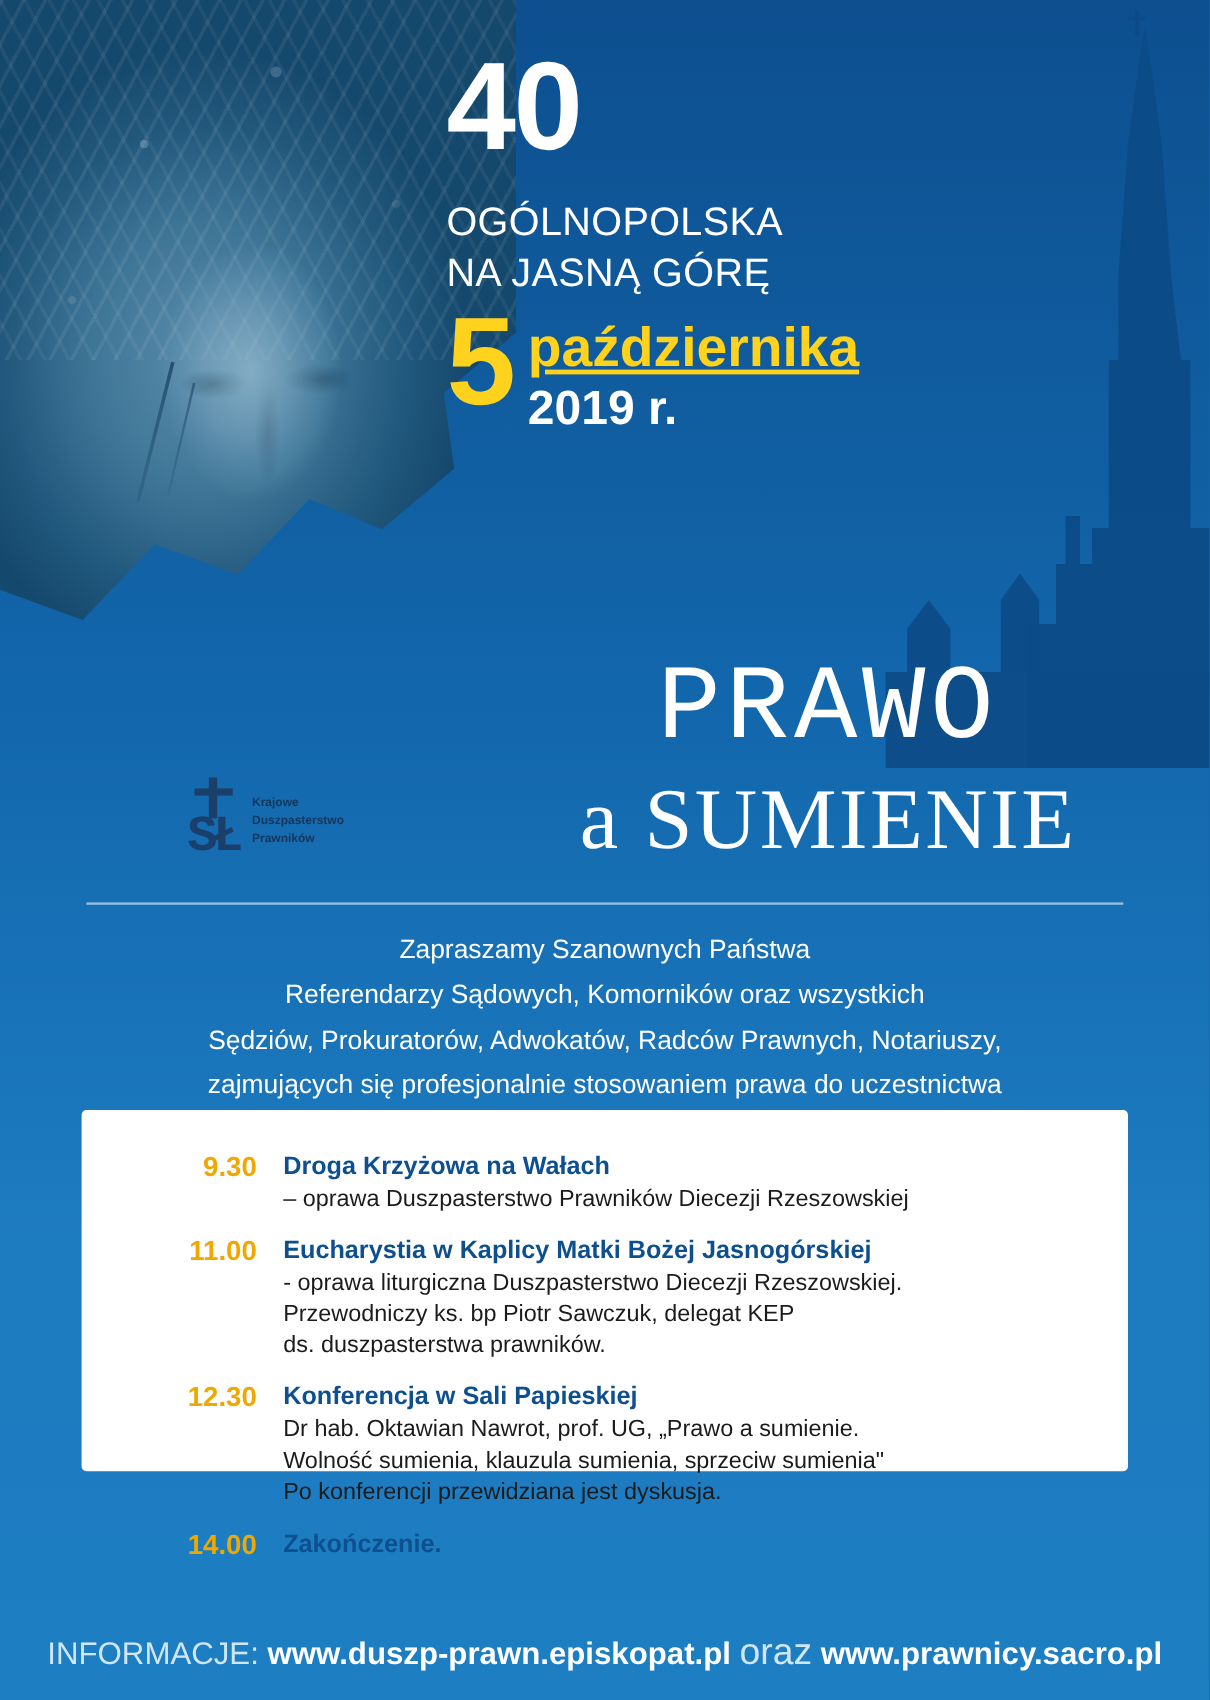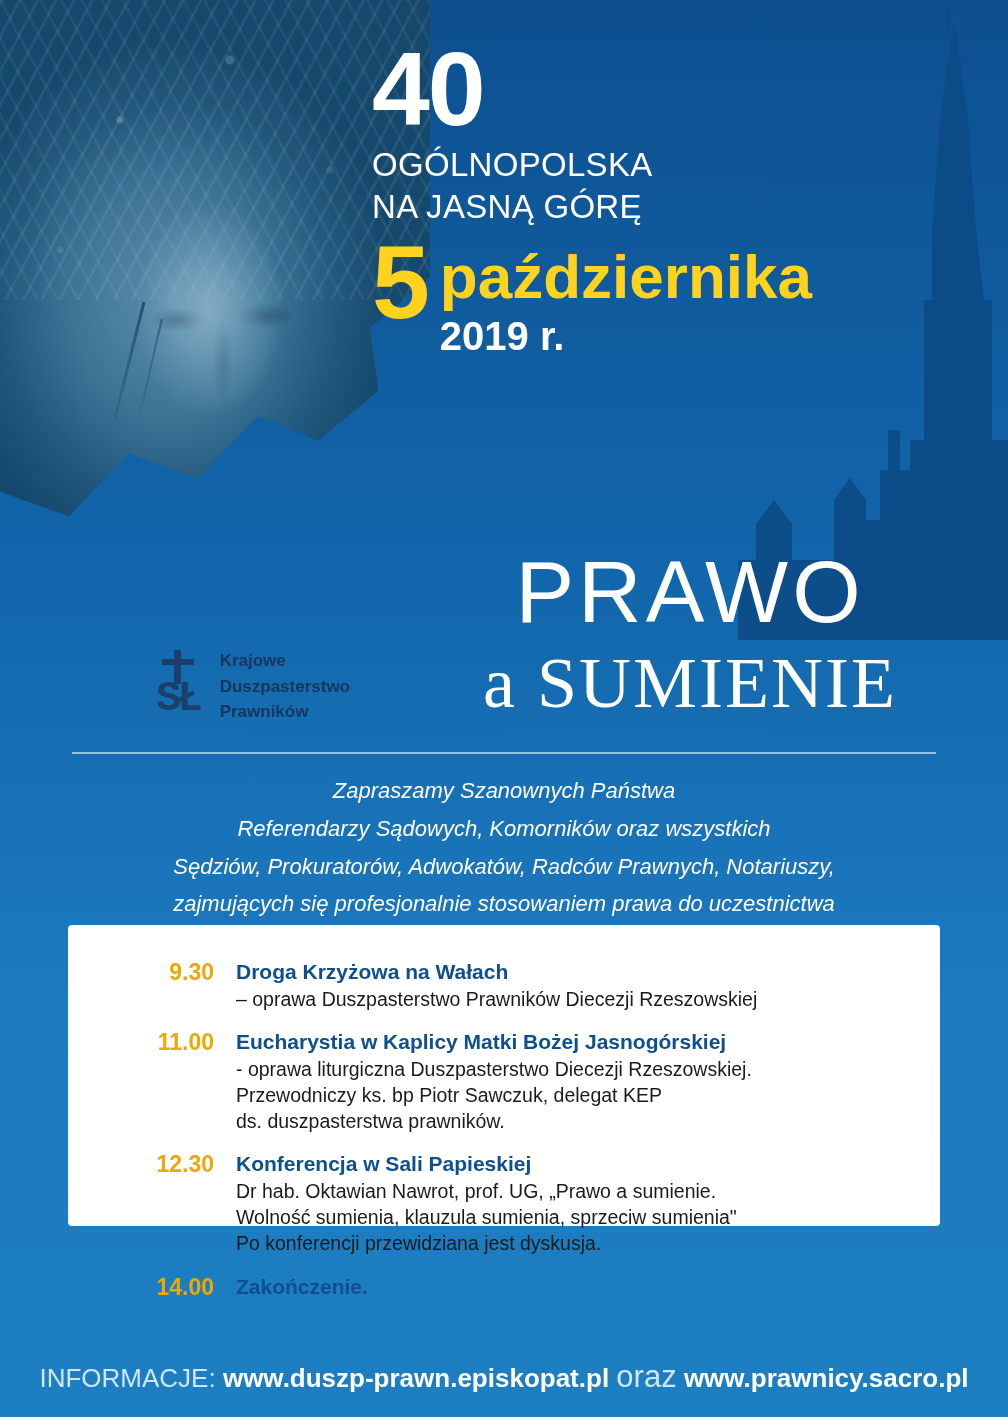--- a/index.html
+++ b/index.html
@@ -66,56 +66,56 @@
     transform:rotate(13deg);
   }
 
   
   .top-text { position:absolute; left:372px; top:42px; width:600px; color:#fff; }
   .big-40 {
     font-size:104px; font-weight:bold; line-height:.92; letter-spacing:-2px;
     color:#ffffff;
   }
   .sub-lines {
-    margin-top:6px; font-size:33px; line-height:1.28; letter-spacing:.3px;
+    margin-top:26px; font-size:33px; line-height:1.28; letter-spacing:.3px;
     color:#ffffff; font-weight:300;
   }
   .date-row { margin-top:12px; display:flex; align-items:flex-start; }
   .day {
     font-size:104px; font-weight:bold; color:#ffd21e; line-height:.82;
     margin-right:10px;
   }
   .month-year { padding-top:6px; }
-  .month { font-size:62px; font-weight:bold; color:#ffd21e; line-height:1; }
+  .month { font-size:46px; font-weight:bold; color:#ffd21e; line-height:1;text-decoration:underline; }
   .year  { font-size:40px; font-weight:bold; color:#ffffff; line-height:1.2; margin-top:4px; }
 
   
   .main-title { position:absolute; left:410px; top:548px; width:560px; color:#fff; text-align:center; }
-  .mt1 { font-family:Liberation Sans, sans-serif; font-size:88px; letter-spacing:4px; line-height:1; }
+  .mt1 { font-family:Liberation Mono, monospace; font-size:88px; letter-spacing:4px; line-height:1; }
   .mt2 { font-family:"Liberation Serif", serif; font-size:72px; letter-spacing:2px; line-height:1.15; margin-top:6px; }
 
   
   .logo { position:absolute; left:150px; top:648px; width:200px; display:flex; align-items:center; gap:8px; }
   .logo-mark { width:52px; height:72px; position:relative; }
   .logo-mark .cross-v { position:absolute; left:24px; top:0; width:7px; height:34px; background:#1b3f6b; }
   .logo-mark .cross-h { position:absolute; left:12px; top:9px; width:32px; height:6px; background:#1b3f6b; }
   .logo-mark .sl {
     position:absolute; left:6px; top:28px;
     font-family:Liberation Mono, monospace; font-size:42px; font-weight:bold; color:#1b3f6b;
     letter-spacing:-4px; line-height:1;
   }
-  .logo-text { font-size:17px; font-weight:bold; color:#16365c; line-height:1.5;margin-left:12px; }
+  .logo-text { font-size:10px; font-weight:bold; color:#16365c; line-height:1.5; }
 
   
   .divider { position:absolute; left:72px; top:752px; width:864px; height:2px; background:rgba(255,255,255,.55); }
 
   
   .invite {
     position:absolute; left:72px; top:772px; width:864px;
-    text-align:center; color:#fff; font-style:italic; font-size:22px; line-height:1.72;
+    text-align:center; color:#fff; font-size:22px; line-height:1.72;
   }
 
   
   .card {
     position:absolute; left:68px; top:925px; width:872px; height:301px;
     background:#ffffff; border-radius:4px;
   }
   .card-inner { padding:34px 40px 18px 62px; }
   .prog-row { display:flex; margin-bottom:17px; }
   .prog-time {

